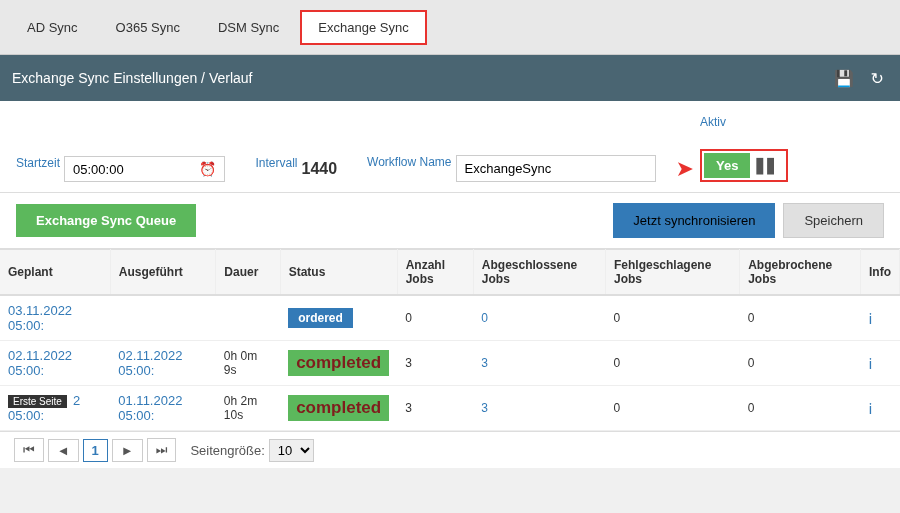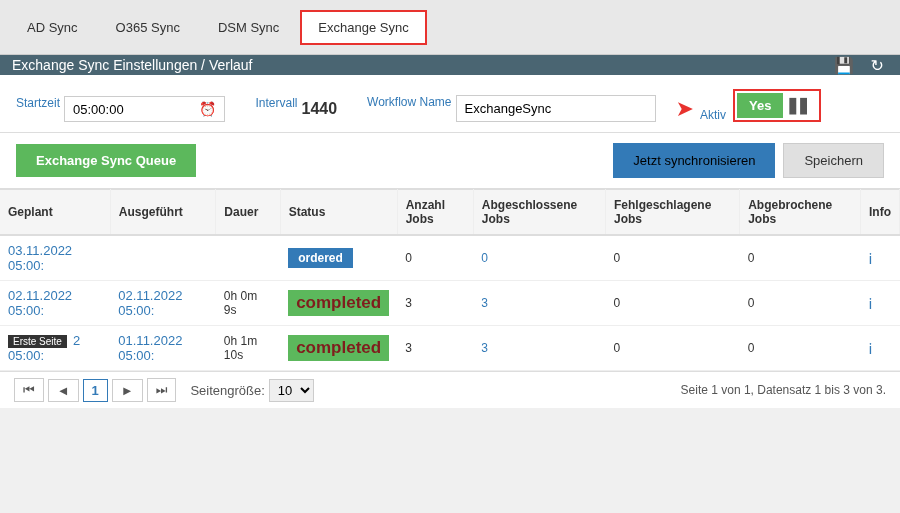--- a/index.html
+++ b/index.html
@@ -30,21 +30,21 @@
     }
 
     
     .header-bar {
       background: #4a6572;
       color: #fff;
       display: flex;
       align-items: center;
       justify-content: space-between;
       padding: 0 12px;
-      height: 20px;
+      height: 46px;
     }
     .header-bar-title { font-size: 14px; font-weight: 500; }
     .header-bar-actions { display: flex; gap: 8px; align-items: center; }
     .header-icon-btn {
       background: none; border: none; color: #fff; cursor: pointer; font-size: 16px; padding: 2px 4px;
     }
 
     
     .form-area {
       background: #fff;
@@ -52,21 +52,21 @@
       border-bottom: 1px solid #ddd;
     }
     .form-row { display: flex; align-items: flex-end; gap: 30px; }
     .form-group { display: flex; gap: 4px; }
     .form-label { color: #337ab7; font-size: 12px; }
     .form-input-wrap { display: flex; align-items: center; border: 1px solid #ccc; background: #fff; padding: 4px 8px; }
     .form-input-wrap input { border: none; outline: none; font-size: 13px; width: 120px; }
     .time-icon { color: #888; font-size: 14px; margin-left: 6px; }
     .interval-value { font-size: 16px; font-weight: bold; color: #333; padding: 4px 0; }
     .workflow-input { border: 1px solid #ccc; padding: 5px 8px; font-size: 13px; width: 200px; outline: none; }
-    .aktiv-group { display: flex; flex-direction: row; align-items: flex-end; gap: 7px; }
+    .aktiv-group { display: flex; flex-direction: column; align-items: flex-start; gap: 20px; }
     .aktiv-box {
       border: 2px solid #e8322e;
       display: flex;
       align-items: center;
       gap: 0;
       padding: 2px;
     }
     .yes-btn {
       background: #5cb85c;
       color: #fff;
@@ -287,21 +287,21 @@
           <td><span class="badge-completed">completed</span></td>
           <td>3</td>
           <td style="color: rgb(51, 122, 183);">3</td>
           <td>0</td>
           <td>0</td>
           <td><span class="info-icon">ℹ</span></td>
         </tr>
         <tr>
           <td style="position: relative;"><span style="background: rgb(51, 51, 51); color: rgb(255, 255, 255); padding: 1px 5px; font-size: 10px; margin-right: 6px;">Erste Seite</span><a class="link-blue">2 05:00:</a></td>
           <td><a class="link-blue">01.11.2022 05:00:</a></td>
-          <td>0h 1m 10s</td>
+          <td>0h 2m 10s</td>
           <td><span class="badge-completed">completed</span></td>
           <td>3</td>
           <td style="color: rgb(51, 122, 183);">3</td>
           <td>0</td>
           <td>0</td>
           <td><span class="info-icon">ℹ</span></td>
         </tr>
       </tbody>
   </table>
 </div>
@@ -313,14 +313,13 @@
     <button class="page-btn active">1</button>
     <button class="page-btn">►</button>
     <button class="page-btn">⏭</button>
     <span class="page-size-label">Seitengröße:</span>
     <select class="page-size-select">
       <option>10</option>
       <option>25</option>
       <option>50</option>
     </select>
   </div>
-  <span class="pagination-info">Seite 1 von 1, Datensatz 1 bis 3 von 3.</span>
 </div>
 
 </body></html>

